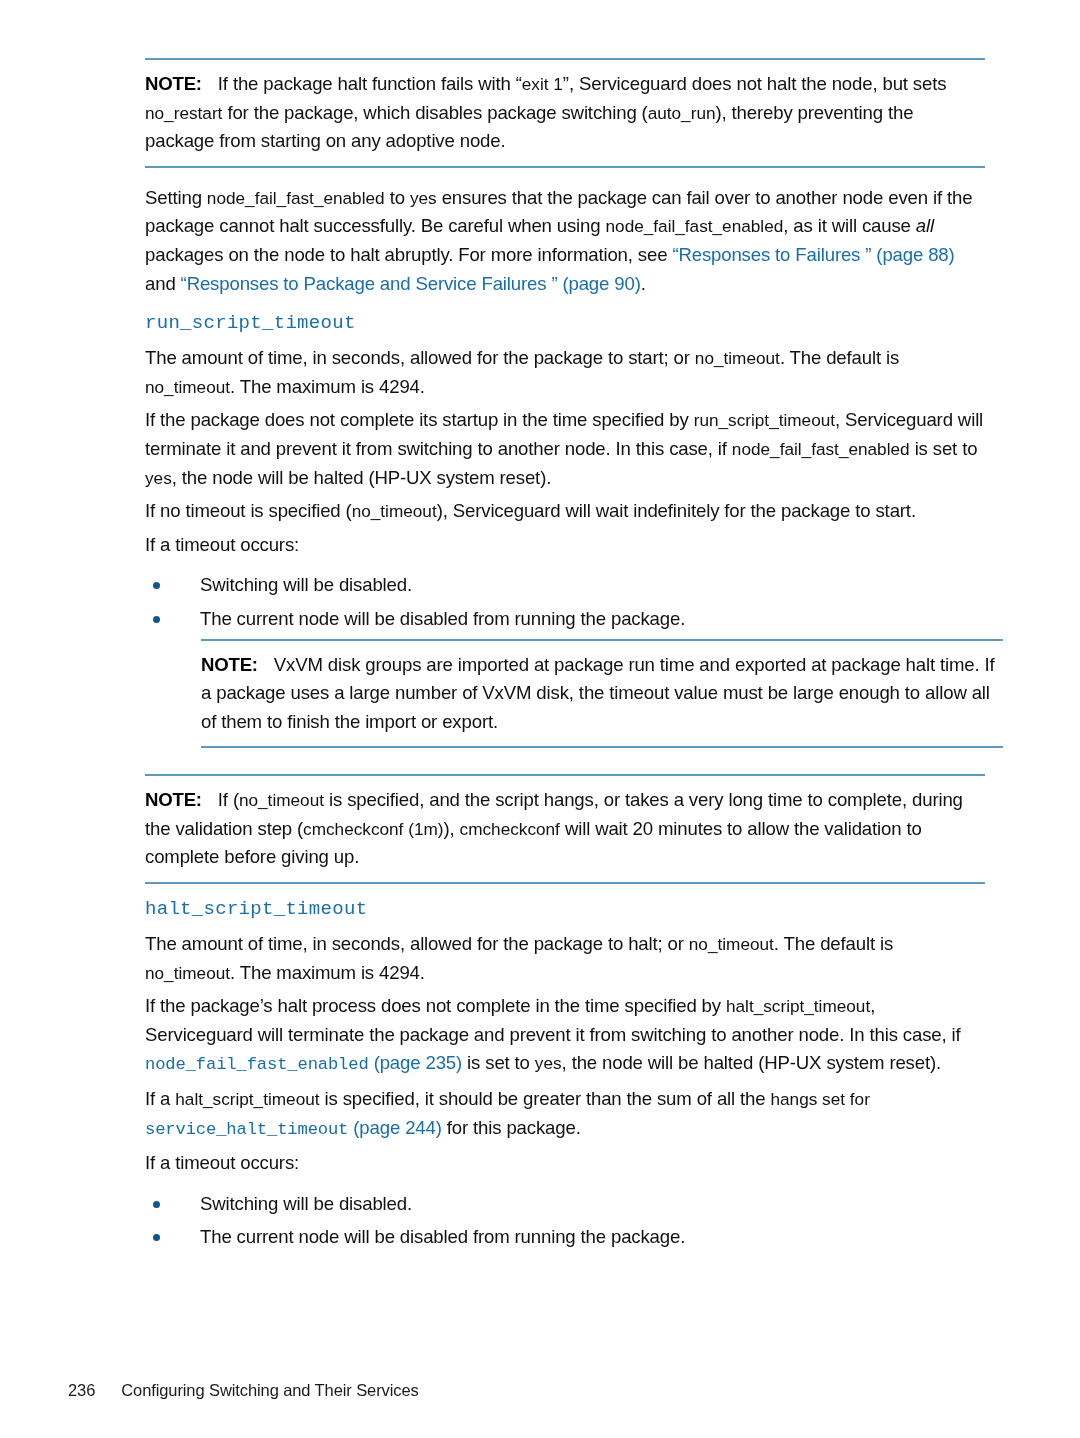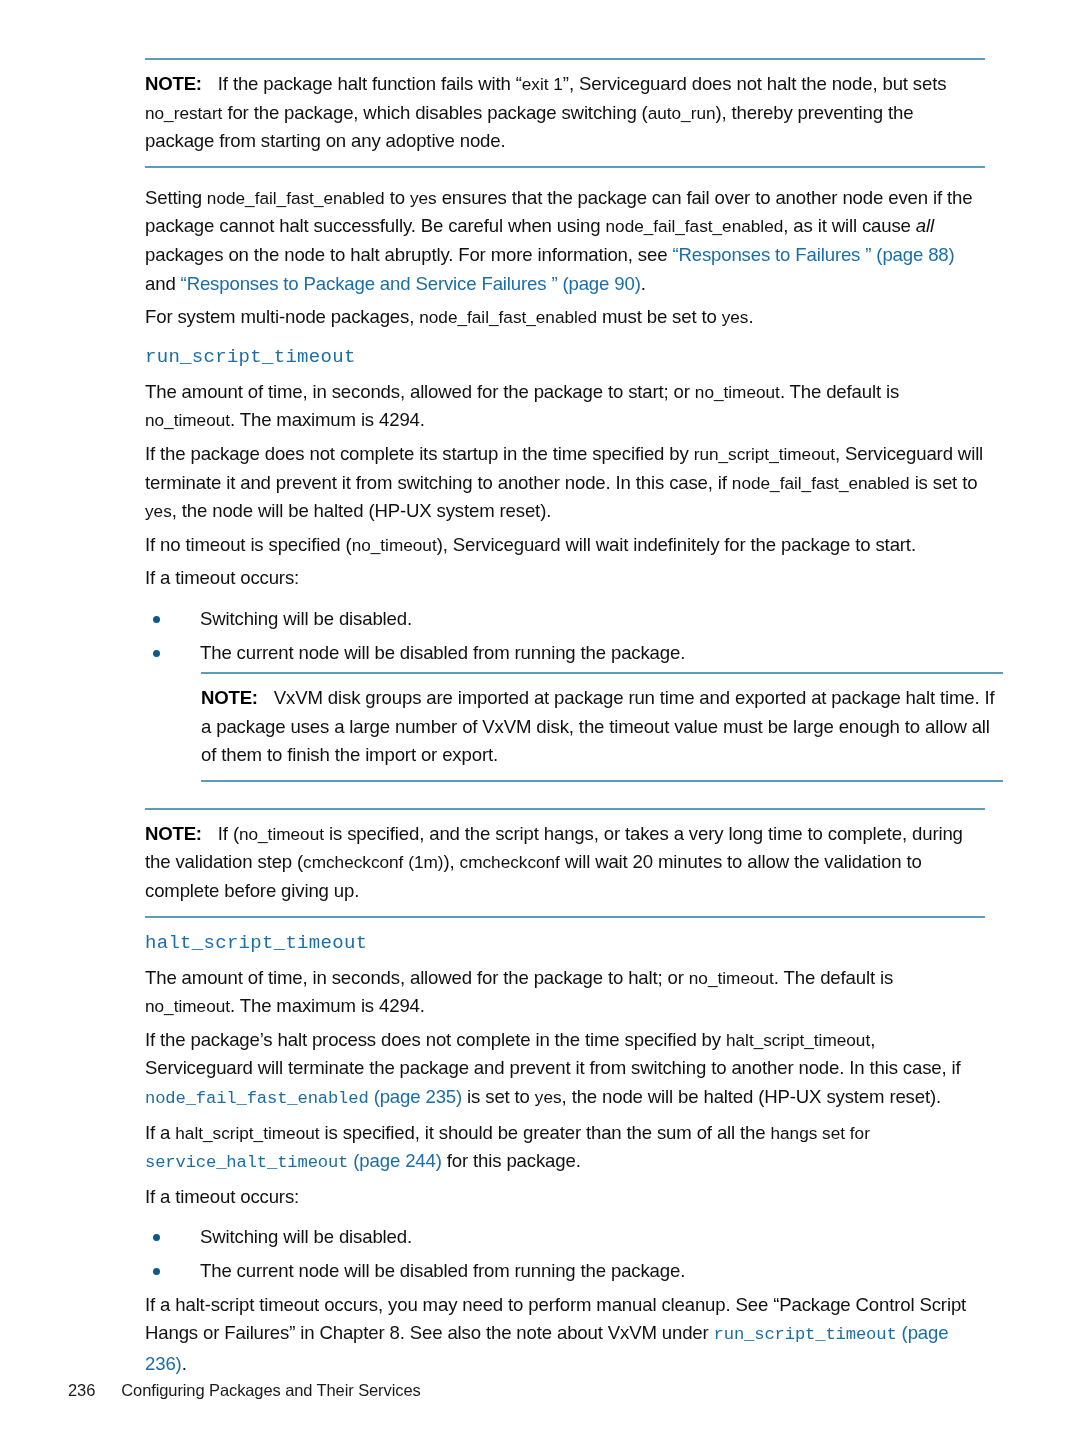--- a/index.html
+++ b/index.html
@@ -132,21 +132,20 @@
   <div class="content">
 
     <div class="note">
       <div class="note-body"><span class="note-label">NOTE:</span><span class="note-gap"></span><span>If the package halt function fails with “</span><span class="mono">exit 1</span><span>”, Serviceguard does not halt the node, but sets </span><span class="mono">no_restart</span><span> for the package, which disables package switching (</span><span class="mono">auto_run</span><span>), thereby preventing the package from starting on any adoptive node.</span></div>
     </div>
 
     <div class="spacer-md"></div>
 
     <p class="body"><span>Setting </span><span class="mono">node_fail_fast_enabled</span><span> to </span><span class="mono">yes</span><span> ensures that the package can fail over to another node even if the package cannot halt successfully. Be careful when using </span><span class="mono">node_fail_fast_enabled</span><span>, as it will cause </span><em>all</em><span> packages on the node to halt abruptly. For more information, see </span><span class="lnk">“Responses to Failures ” (page 88)</span><span> and </span><span class="lnk">“Responses to Package and Service Failures ” (page 90)</span><span>.</span></p>
 
-    <p class="body"><span>For system multi-node packages, </span><span class="mono">node_fail_fast_enabled</span><span> must be set to </span><span class="mono">yes</span><span>.</span></p>
 
     <h2 class="param-heading">run_script_timeout</h2>
 
     <p class="body"><span>The amount of time, in seconds, allowed for the package to start; or </span><span class="mono">no_timeout</span><span>. The default is </span><span class="mono">no_timeout</span><span>. The maximum is 4294.</span></p>
 
     <p class="body"><span>If the package does not complete its startup in the time specified by </span><span class="mono">run_script_timeout</span><span>, Serviceguard will terminate it and prevent it from switching to another node. In this case, if </span><span class="mono">node_fail_fast_enabled</span><span> is set to </span><span class="mono">yes</span><span>, the node will be halted (HP-UX system reset).</span></p>
 
     <p class="body"><span>If no timeout is specified (</span><span class="mono">no_timeout</span><span>), Serviceguard will wait indefinitely for the package to start.</span></p>
 
     <p class="body">If a timeout occurs:</p>
@@ -174,20 +173,19 @@
 
     <p class="body"><span>If a </span><span class="mono">halt_script_timeout</span><span> is specified, it should be greater than the sum of all the </span><span class="mono">hangs set for </span><span class="lnk-mono">service_halt_timeout</span><span class="lnk"> (page 244)</span><span> for this package.</span></p>
 
     <p class="body">If a timeout occurs:</p>
 
     <ul class="bullets">
       <li class="bullet">Switching will be disabled.</li>
       <li class="bullet">The current node will be disabled from running the package.</li>
     </ul>
 
-    <p class="body"><span>If a halt-script timeout occurs, you may need to perform manual cleanup. See “Package Control Script Hangs or Failures” in Chapter 8. See also the note about VxVM under </span><span class="lnk-mono">run_script_timeout</span><span class="lnk"> (page 236)</span><span>.</span></p>
 
   </div>
 
   <div class="footer">
-    <span class="pgnum">236</span><span>Configuring Packages and Their Services</span>
+    <span class="pgnum">236</span><span>Configuring Switching and Their Services</span>
   </div>
 </div>
 
 </body></html>

